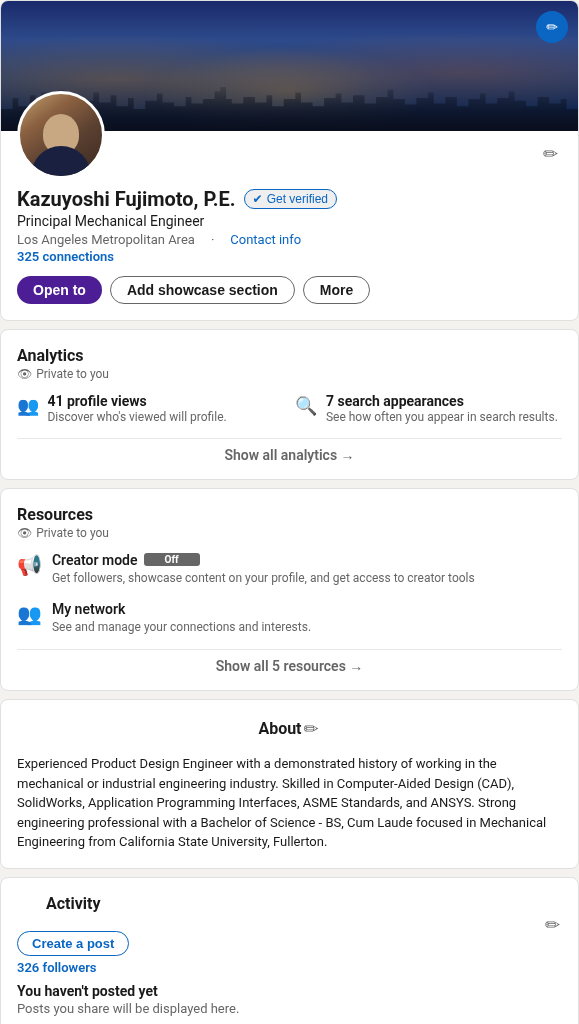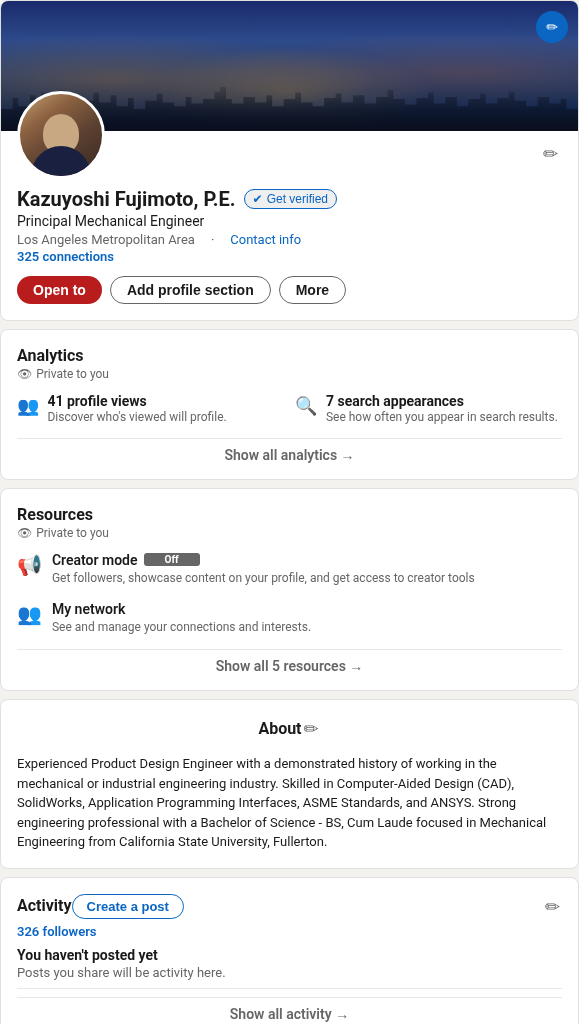--- a/index.html
+++ b/index.html
@@ -205,21 +205,21 @@
       margin-bottom: 12px;
     }
 
     .profile-actions {
       display: flex;
       gap: 8px;
       flex-wrap: wrap;
     }
 
     .btn-primary {
-      background: #b91c1c;
+      background: #4c1d95;
       color: #fff;
       border: none;
       border-radius: 20px;
       padding: 6px 16px;
       font-size: 14px;
       font-weight: 600;
       cursor: pointer;
     }
 
     .btn-outline {
@@ -350,21 +350,22 @@
     .activity-header {
       display: flex;
       align-items: center;
       justify-content: space-between;
       margin-bottom: 4px;
     }
 
     .activity-title-group {
       display: flex;
       align-items: center;
-      gap: 0;
+      gap: 16px;
+      flex-direction: column;
     }
 
     .create-post-btn {
       border: 1.5px solid #0a66c2;
       color: #0a66c2;
       background: transparent;
       border-radius: 16px;
       padding: 4px 14px;
       font-size: 13px;
       font-weight: 600;
@@ -442,21 +443,21 @@
     <div class="profile-location-row">
       <span>Los Angeles Metropolitan Area</span>
       <span>·</span>
       <a class="contact-link">Contact info</a>
     </div>
 
     <a class="connections-link">325 connections</a>
 
     <div class="profile-actions">
       <button class="btn-primary">Open to</button>
-      <button class="btn-outline">Add profile section</button>
+      <button class="btn-outline">Add showcase section</button>
       <button class="btn-outline">More</button>
     </div>
   </div>
 </div>
 
 <div class="card">
   <div class="card-title">Analytics</div>
   <div class="private-label">
     <span>👁</span>
     <span>Private to you</span>
@@ -524,17 +525,17 @@
     <div class="activity-title-group">
       <div class="card-title">Activity</div>
       <button class="create-post-btn">Create a post</button>
     </div>
     <button class="icon-btn">✏</button>
   </div>
 
   <a class="followers-link">326 followers</a>
 
   <div class="not-posted-title">You haven't posted yet</div>
-  <div class="not-posted-desc">Posts you share will be activity here.</div>
+  <div class="not-posted-desc">Posts you share will be displayed here.</div>
 
   <div class="divider"></div>
   <a class="show-all-link">Show all activity →</a>
 </div>
 
 </body></html>

